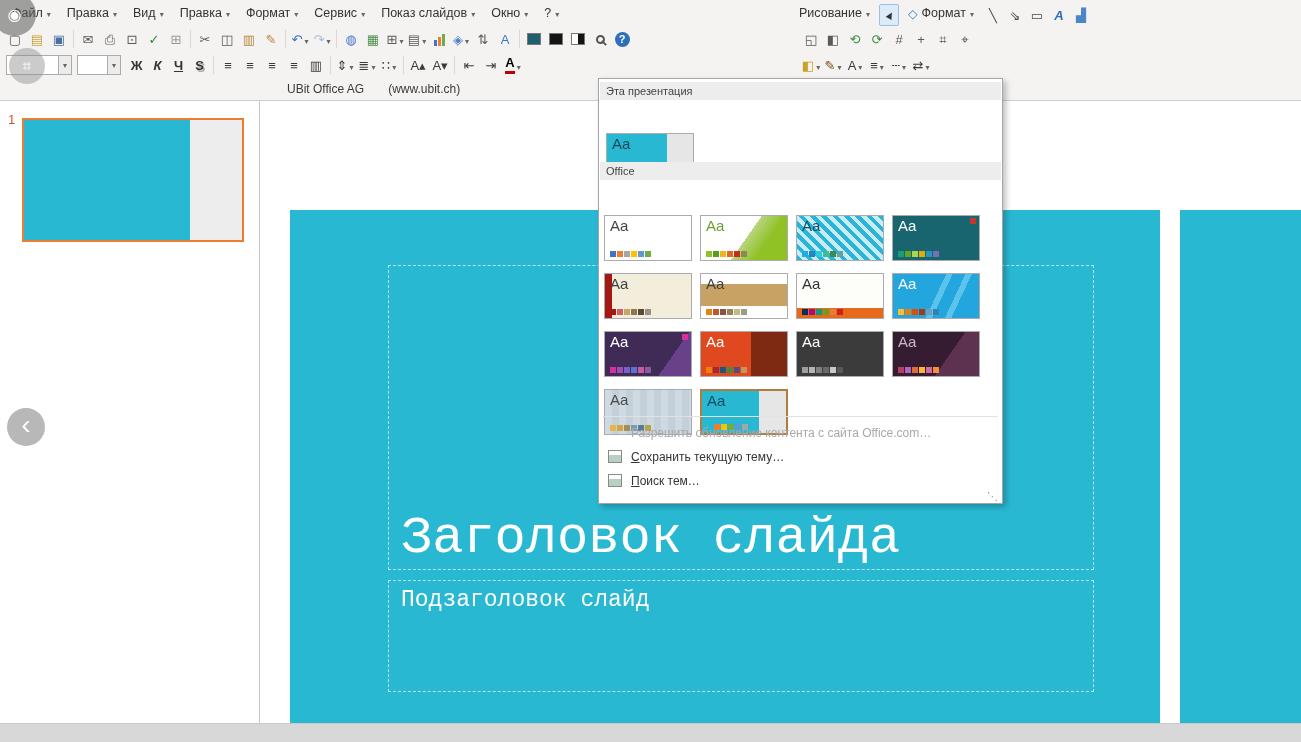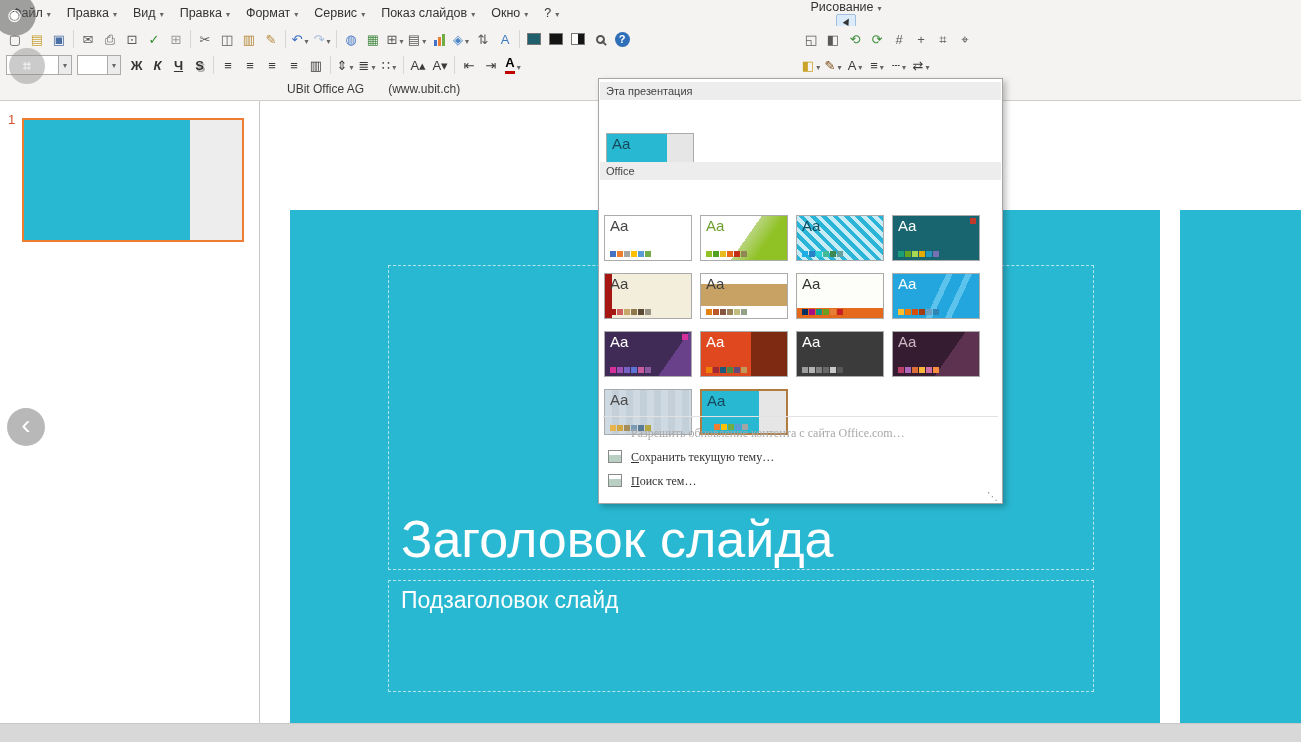--- a/index.html
+++ b/index.html
@@ -7,21 +7,21 @@
   body { font-family:"Liberation Sans","DejaVu Sans",sans-serif; }
   .app { position:relative; width:1301px; height:742px; overflow:hidden; background:#fff; }
 
   
   .menubar { position:absolute; left:0; top:0; width:100%; height:26px; background:#f4f3f1; display:flex; align-items:center; z-index:10; }
   #menu-items { display:flex; padding-left:4px; }
   .menu-item { display:inline-flex; align-items:center; padding:0 8px; height:26px; font-size:12.5px; color:#333; cursor:pointer; white-space:nowrap; }
   .caret { display:inline-block; }
   .caret::after { content:"▾"; font-size:8px; color:#666; }
   .menu-item .caret { margin-left:4px; }
-  .mb-right { position:absolute; left:791px; top:0; height:26px; display:flex; align-items:center;flex-direction:column; }
+  .mb-right { position:absolute; left:791px; top:0; height:26px; display:flex; align-items:flex-end; }
   .tool-btn { display:inline-flex; align-items:center; justify-content:center; min-width:20px; height:22px; margin:0 1px; border-radius:2px; cursor:pointer; }
   .tool-btn.pressed { background:#dcebfa; border:1px solid #9ebfde; }
   .cursor-g { display:inline-block; transform:rotate(-60deg); font-size:11px; color:#333; }
 
   .tb2 { position:absolute; left:0; top:26px; width:100%; height:26px; background:#f4f3f1; display:flex; align-items:center; z-index:10; }
   #tb-main { display:flex; align-items:center; padding-left:4px; }
   #tb2-right { position:absolute; left:800px; display:flex; align-items:center; }
 
   .tb3 { position:absolute; left:0; top:52px; width:100%; height:26px; background:#f4f3f1; z-index:10; }
   .fmt-left { position:absolute; left:6px; top:2px; display:flex; align-items:center; }
@@ -60,21 +60,21 @@
   .doc-header { position:absolute; left:0; top:78px; width:100%; height:23px; background:#f4f3f1; border-bottom:1px solid #d0cecb; font-size:12px; color:#3a3a3a; display:flex; align-items:center; z-index:9; }
   .doc-header .company { margin-left:287px; }
   .doc-header .site { margin-left:24px; }
 
   
   .slides-panel { position:absolute; left:0; top:101px; width:260px; bottom:19px; background:#fff; border-right:1px solid #c6c6c6; z-index:2; }
   .slide-number { position:absolute; left:8px; top:11px; font-size:13px; }
   .thumb { position:absolute; left:22px; top:17px; width:222px; height:124px; cursor:pointer; }
 
   
-  .slide-main { position:absolute; left:290px; top:140px; width:870px; height:583px; background:#fff; z-index:1; }
+  .slide-main { position:absolute; left:290px; top:140px; width:870px; height:583px; background:#fff; z-index:1;font-family:Liberation Mono, monospace; }
   .slide-accent { position:absolute; left:0; top:70px; width:100%; height:513px; }
   .ph-title { position:absolute; left:98px; top:125px; width:706px; height:305px; border:1px dashed rgba(255,255,255,.65); display:flex; align-items:flex-end; cursor:text; }
   .ph-title .t { padding:0 12px 2px; font-size:52px; font-weight:300; color:#fff; line-height:1.05; white-space:nowrap; }
   .ph-sub { position:absolute; left:98px; top:440px; width:706px; height:112px; border:1px dashed rgba(255,255,255,.65); cursor:text; }
   .ph-sub .t { padding:6px 12px; font-size:23px; font-weight:300; color:#fff; }
   .slide-fragment { position:absolute; left:1180px; top:210px; width:121px; height:513px; z-index:1; }
   .bottom-strip { position:absolute; left:0; bottom:0; width:100%; height:19px; background:#d8d8d8; border-top:1px solid #c9c9c9; z-index:3; }
 
   
   .dropdown { position:absolute; left:598px; top:78px; width:405px; height:426px; background:#fff; border:1px solid #a6a6a6; box-shadow:3px 3px 6px rgba(0,0,0,.25); z-index:40; }
@@ -83,21 +83,21 @@
   #band-office { top:83px; }
   .theme-thumb { position:absolute; width:88px; height:46px; border:1px solid #ababab; background:#fff; cursor:pointer;margin-top:27px; }
   .theme-thumb.selected { border:2px solid #b07c3f; }
   .theme-thumb .aa { position:absolute; top:1px; left:5px; font-size:15px; }
   .theme-thumb .swatches { position:absolute; left:5px; bottom:3px; display:flex; gap:1px; }
   .theme-thumb .swatches i { width:6px; height:6px; display:block; }
   .theme-thumb .dot { position:absolute; top:2px; right:3px; width:6px; height:6px; display:block; }
   #current-thumb { left:7px; top:27px; }
   #themes-grid { position:absolute; inset:0; }
   .dd-hr { position:absolute; top:337px; left:4px; right:4px; border-top:1px solid #e2e2e2; }
-  #themes-links { position:absolute; top:342px; left:0; right:0;font-family:Liberation Serif, serif; }
+  #themes-links { position:absolute; top:342px; left:0; right:0; }
   .menu-link { height:24px; display:flex; align-items:center; padding-left:32px; font-size:12px; color:#333; position:relative; cursor:pointer; }
   .menu-link.disabled { color:#a8a8a8; cursor:default; }
   .link-ic { position:absolute; left:9px; top:5px; width:14px; height:13px; border:1px solid #8a8a8a; background:linear-gradient(180deg,#ffffff 40%,#b9cfc3 40%); }
   .grip { position:absolute; right:4px; bottom:0; font-size:11px; color:#9a9a9a; cursor:nwse-resize; }
   .grip::after { content:"⋱"; }
 
   
   .circle { position:absolute; border-radius:50%; display:flex; align-items:center; justify-content:center; color:#fff; z-index:60; cursor:pointer; }
   #ov-tool { left:-7px; top:-7px; width:43px; height:43px; background:rgba(90,90,90,.55); font-size:16px; }
   #ov-crop { left:9px; top:48px; width:36px; height:36px; background:rgba(140,140,140,.45); font-size:15px; }

